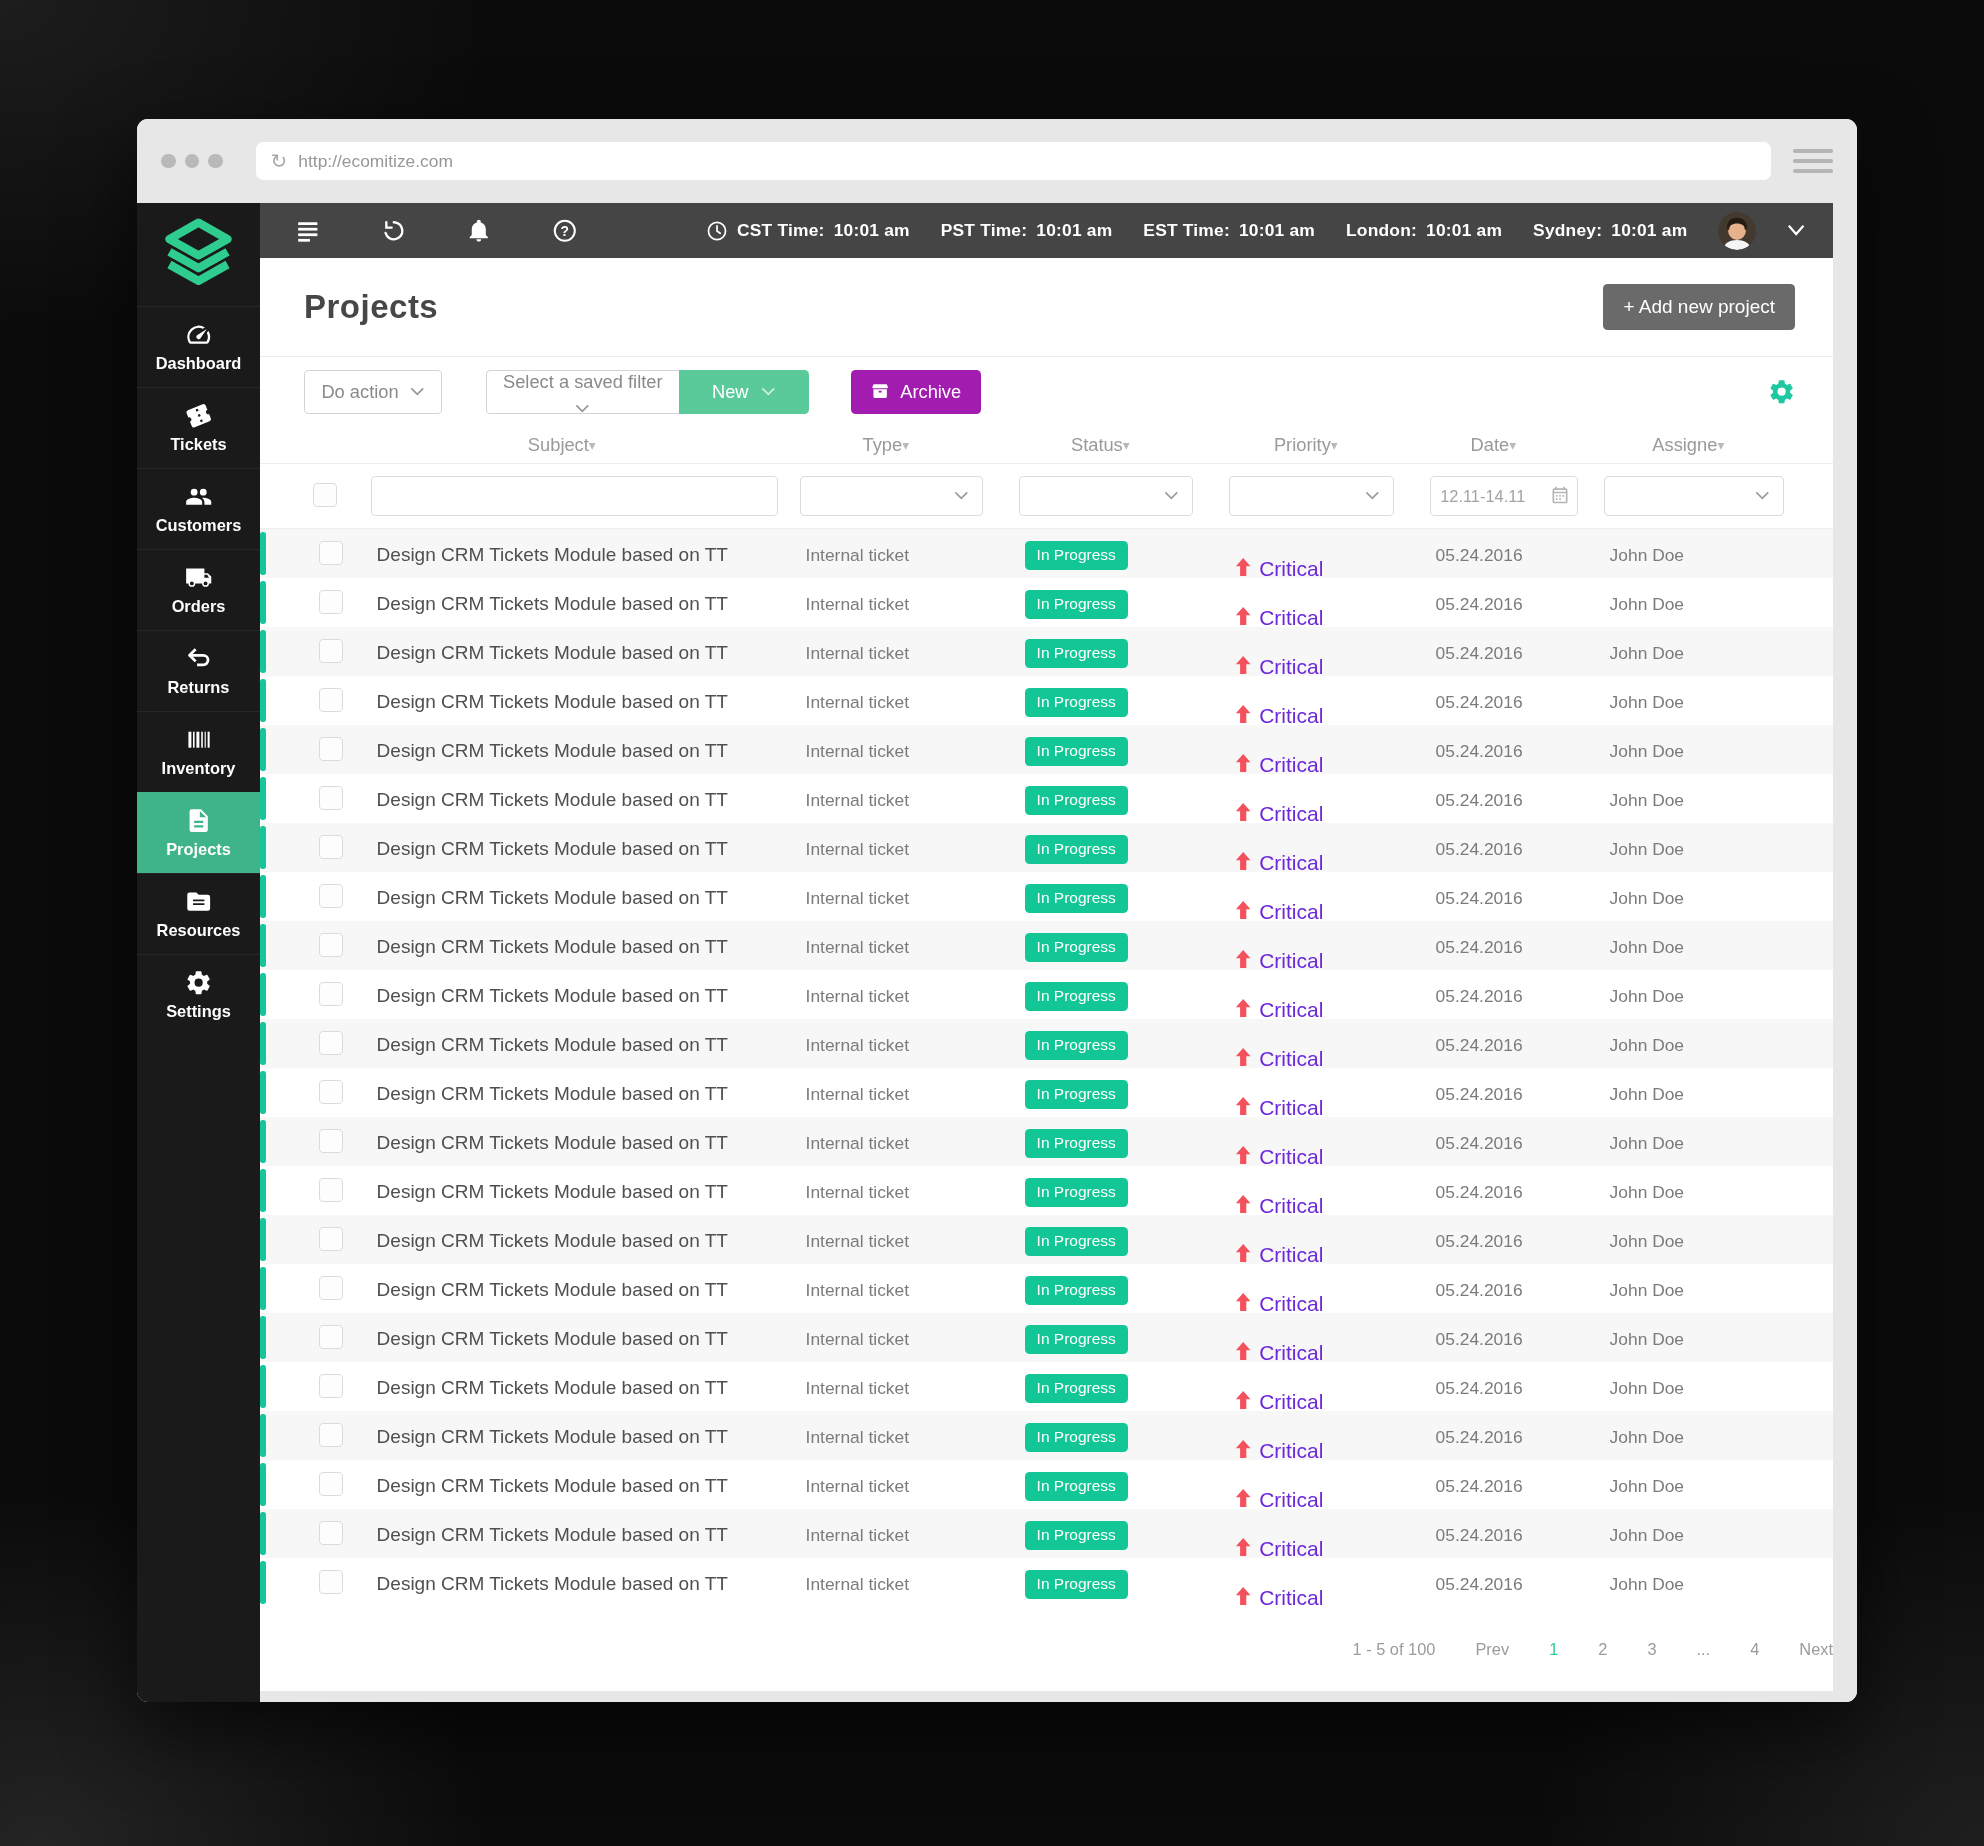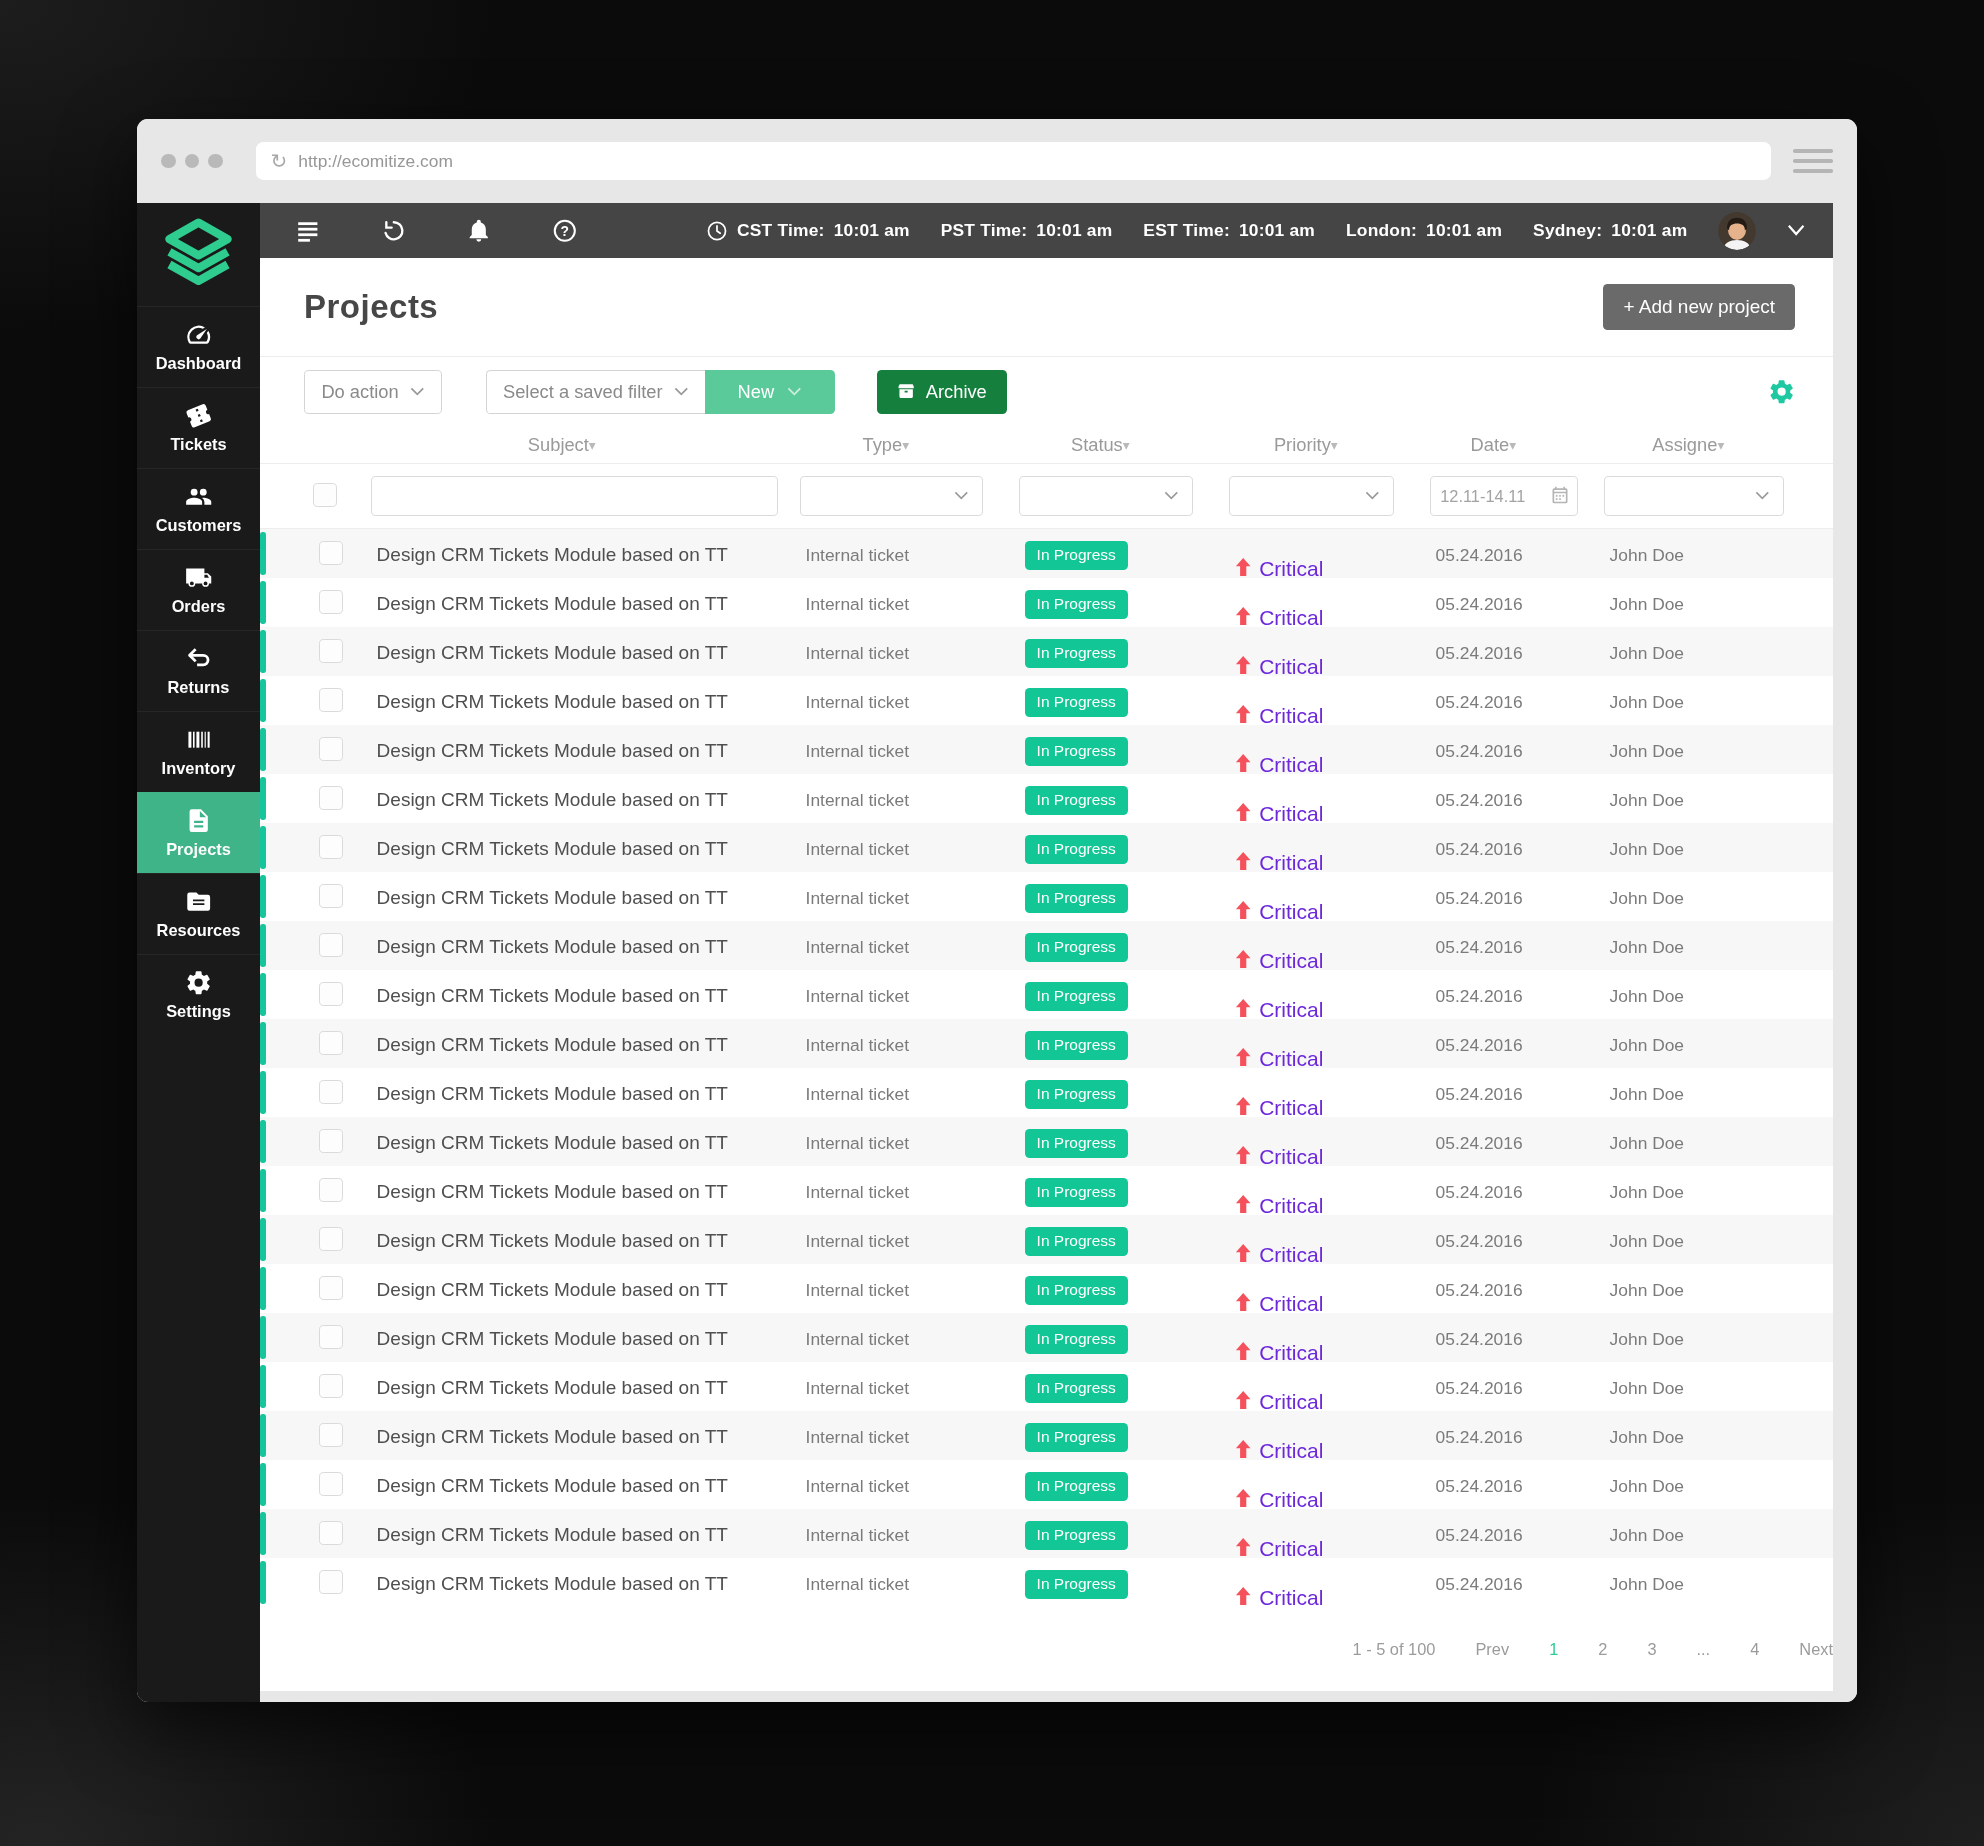--- a/index.html
+++ b/index.html
@@ -46,24 +46,24 @@
   .content{ flex:1; background:#fff; display:flex; flex-direction:column; overflow:hidden; }
   .page-head{ height:99px; display:flex; align-items:center; padding:0 38px 0 44px; border-bottom:0.9px solid #ededed; }
   .page-title{ font-size:33px; font-weight:700; color:#474747; letter-spacing:0.5px; }
   .add-btn{ margin-left:auto; background:#6a6a6a; color:#fff; font-size:19px; height:46px;
     padding:0 20px; border:none; border-radius:4.6px; display:flex; align-items:center; cursor:pointer; }
   .filterbar{ height:69px; display:flex; align-items:center; padding:0 38px 0 44px; }
   .btn-outline{ height:44px; background:#fff; border:1.8px solid #d4d4d4; border-radius:4.6px; color:#8a8a8a;
     font-size:18.3px; display:flex; align-items:center; gap:11px; padding:0 16.4px; cursor:pointer; }
   .chev svg{ width:14.6px; height:9.1px; display:block; }
   .joined{ display:flex; margin-left:44px; }
-  .joined .btn-outline{ border-radius:4.6px 0 0 4.6px; border-right:none; }
+  .joined .btn-outline{ border-radius:4.6px 0 0 4.6px; border-right:none;flex-direction:column; }
   .btn-new{ height:44px; background:#5bca9b; border-radius:0 4.6px 4.6px 0; color:#fff; font-size:18.3px;
     display:flex; align-items:center; gap:12.8px; padding:0 33px; border:none; cursor:pointer; }
-  .btn-archive{ margin-left:42px; height:44px; background:#15803d; border-radius:4.6px; color:#fff; font-size:18.3px;
+  .btn-archive{ margin-left:42px; height:44px; background:#a21caf; border-radius:4.6px; color:#fff; font-size:18.3px;
     display:flex; align-items:center; gap:11px; padding:0 20px; border:none; cursor:pointer; }
   .btn-archive svg{ width:18.3px; height:18.3px; }
   .gear-btn{ margin-left:auto; cursor:pointer; }
   .gear-btn svg{ width:27.4px; height:27.4px; display:block; }
   
   .grid{ display:grid; grid-template-columns:58px 429px 219px 210px 201px 174px 1fr;
     align-items:center; padding:0 22px 0 44px; }
   .thead{ height:38px; border-bottom:0.9px solid #ededed; }
   .th{ display:flex; align-items:center; justify-content:center; padding:0 44px 0 14.6px;
     color:#9a9a9a; font-size:18.3px; }

